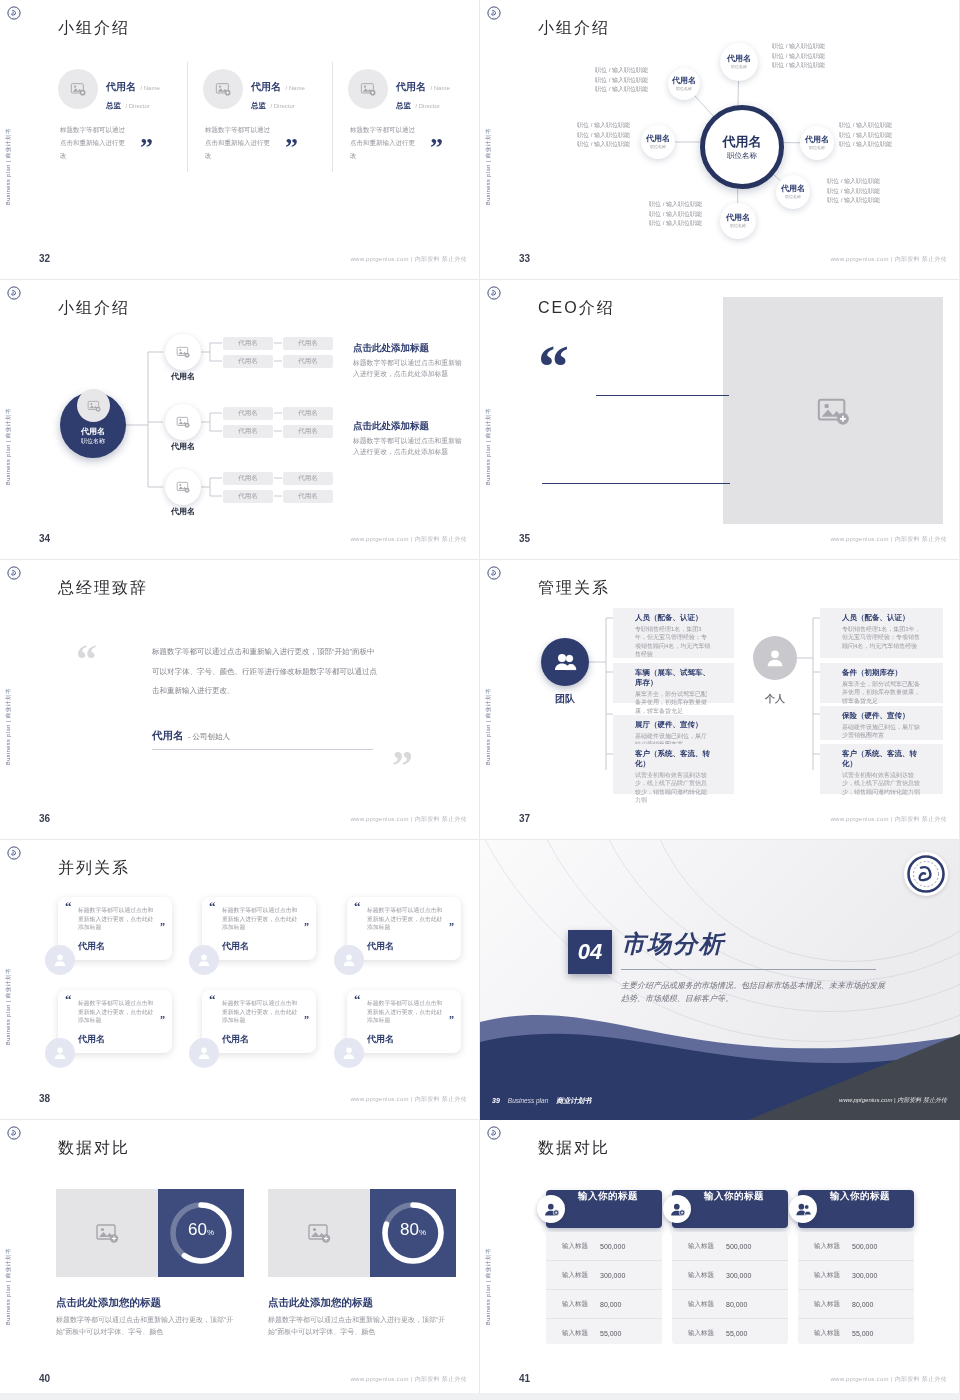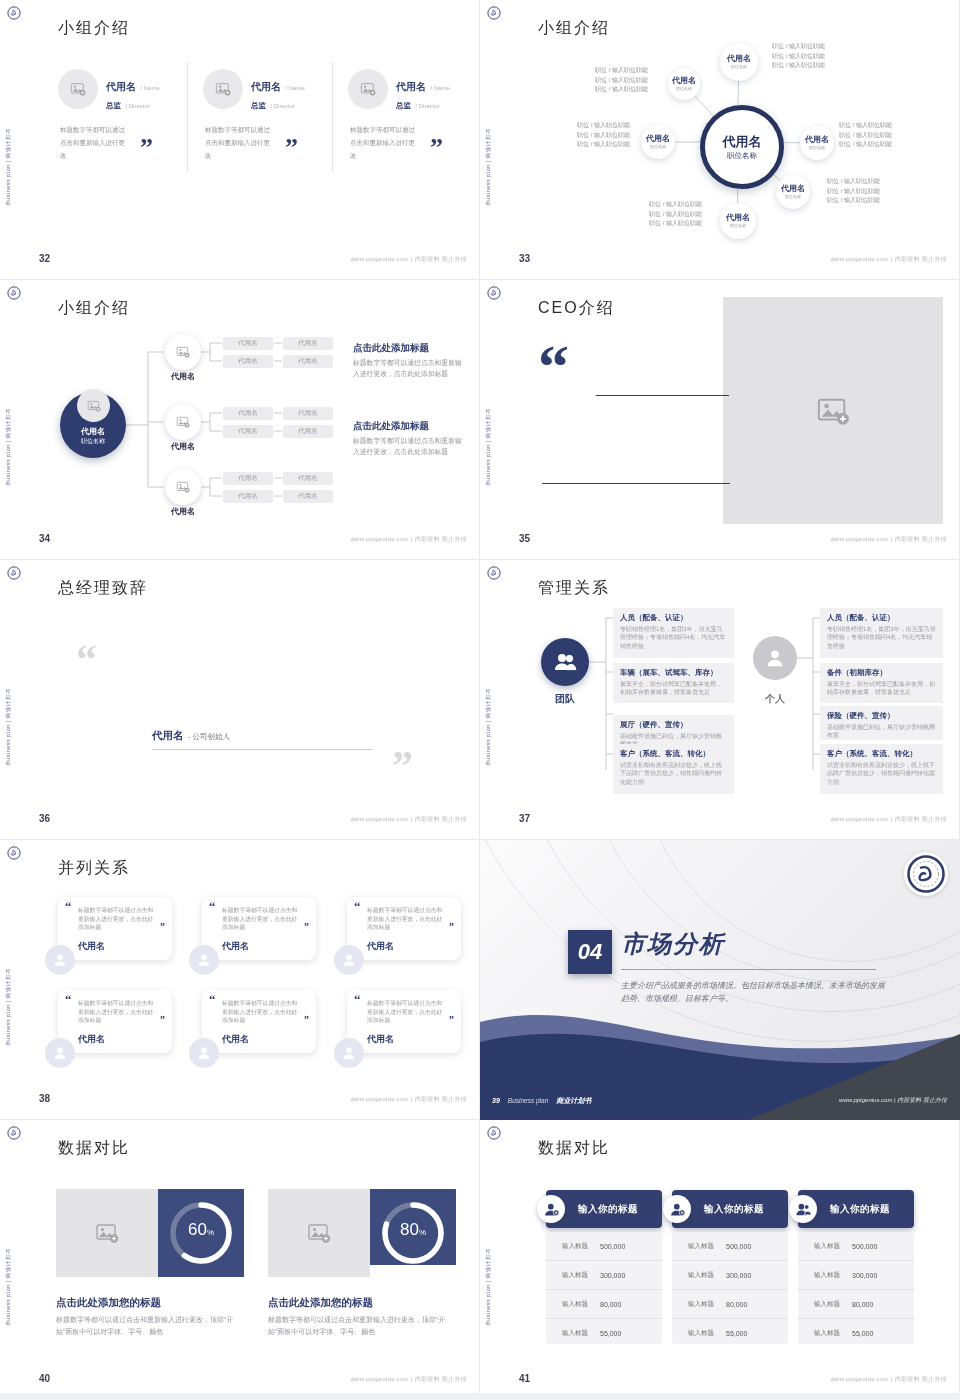--- a/index.html
+++ b/index.html
@@ -43,21 +43,21 @@
   .s34-branch{position:absolute;width:36px;height:36px;border-radius:50%;background:#fff;
       box-shadow:0 2px 6px rgba(40,50,90,.2);display:flex;align-items:center;justify-content:center;color:#a6a6ac;}
   .s34-blabel{position:absolute;width:60px;text-align:center;font-size:8px;font-weight:bold;color:#232a3f;}
   .pill{position:absolute;width:50px;height:13px;border-radius:2px;background:#ececee;
         font-size:6.5px;color:#9a9aa2;display:flex;align-items:center;justify-content:center;}
   .s34-h{font-size:9.5px;font-weight:bold;color:#2e3c6e;}
   .s34-b{font-size:6.8px;line-height:10.5px;color:#93939b;margin-top:3px;}
   
   .bigq{font-family:"Liberation Serif","DejaVu Serif",serif;font-weight:bold;line-height:1;}
   
-  .s37-box{position:absolute;background:#f1f1f3;padding:5px 7px;box-sizing:border-box;width:121px;}
+  .s37-box{position:absolute;background:#f1f1f3;padding:5px 22px;box-sizing:border-box;width:121px;}
   .s37-box .h{font-size:7.5px;font-weight:bold;color:#2e3c6e;}
   .s37-box .b{font-size:6px;line-height:8.3px;color:#9a9aa2;margin-top:2px;transform-origin:0 0;}
   .s37-circle{position:absolute;border-radius:50%;display:flex;align-items:center;justify-content:center;}
   .s37-lab{position:absolute;font-size:10px;font-weight:bold;color:#2e3c6e;text-align:center;}
   
   .s38-card{position:absolute;width:114px;height:63px;background:#fff;border-radius:8px;
             box-shadow:0 2px 7px rgba(60,65,90,.16);z-index:1;}
   .s38-av{position:absolute;width:30px;height:30px;border-radius:50%;background:#e4e7f1;z-index:2;
           display:flex;align-items:center;justify-content:center;color:#fff;}
   .s38-q{position:absolute;left:7px;top:2px;font-family:"Liberation Serif","DejaVu Serif",serif;
@@ -79,21 +79,21 @@
   .s39-footR{position:absolute;right:13px;top:256px;color:rgba(255,255,255,.85);font-size:6px;z-index:5;}
   
   .s40-gray{position:absolute;background:#e4e4e6;display:flex;align-items:center;justify-content:center;color:#a6a6ac;}
   .s40-navy{position:absolute;background:#3d4c7c;}
   .s40-pct{position:absolute;color:#fff;display:flex;align-items:baseline;justify-content:center;width:100%;}
   .s40-h{position:absolute;font-size:10.5px;font-weight:bold;color:#2e3c6e;}
   .s40-b{position:absolute;width:192px;font-size:7px;line-height:11.5px;color:#93939b;}
   
   .s41-card{position:absolute;width:116px;}
   .s41-head{position:absolute;left:0;top:0;width:116px;height:38px;background:#33406f;border-radius:4px;
-            box-shadow:0 3px 6px rgba(30,40,80,.3);display:flex;align-items:center;}
+            box-shadow:0 3px 6px rgba(30,40,80,.3);display:flex;align-items:flex-start;}
   .s41-head .t{margin-left:32px;color:#fff;font-size:9.5px;font-weight:bold;letter-spacing:.5px;}
   .s41-ic{position:absolute;left:-9px;top:5px;width:28px;height:28px;border-radius:50%;background:#fff;
           box-shadow:0 2px 4px rgba(30,40,80,.3);display:flex;align-items:center;justify-content:center;color:#33406f;}
   .s41-tab{position:absolute;left:0;top:42px;width:116px;height:112px;background:#f3f3f5;border-radius:3px;}
   .s41-row{height:28px;display:flex;align-items:center;border-top:1px solid #e3e3e7;}
   .s41-row:first-child{border-top:none;}
   .s41-row .l{margin-left:16px;width:38px;font-size:6.5px;color:#6f6f78;}
   .s41-row .v{font-size:7px;color:#55555e;}
 </style>
 </head>
@@ -369,20 +369,21 @@
   </section>
 
   <section class="slide" style="left:0;top:560px">
     <svg class="mini-logo">
         <use href="#sym-logo"></use>
       </svg>
     <div class="vtext">Business plan | 商业计划书</div>
     <h2 class="stitle">总经理致辞</h2>
 
     <div class="abs bigq" style="left:76px;top:78px;font-size:42px;color:#d9d9dc">“</div>
+    <div class="abs" style="left:152px;top:82px;width:226px;font-size:7.5px;line-height:19.5px;color:#83838d">标题数字等都可以通过点击和重新输入进行更改，顶部“开始”面板中可以对字体、字号、颜色、行距等进行修改标题数字等都可以通过点击和重新输入进行更改。</div>
     <div class="abs" style="left:152px;top:165px">
       <span style="font-size:10.5px;font-weight:bold;color:#2e3c6e">代用名</span>
       <span style="font-size:7.5px;color:#74747e">- 公司创始人</span>
     </div>
     <div class="abs" style="left:152px;top:189px;width:221px;height:1px;background:#cdd1dc"></div>
     <div class="abs bigq" style="left:392px;top:185px;font-size:42px;color:#d9d9dc">”</div>
 
     <div class="pageno">36</div>
     <div class="foot">www.pptgenius.com | 内部资料 禁止外传</div>
   </section>
@@ -590,21 +591,21 @@
       </div>
     </div>
     <div class="s40-h" style="left:56px;top:176px">点击此处添加您的标题</div>
     <div class="s40-b" style="left:56px;top:194px">标题数字等都可以通过点击和重新输入进行更改，顶部“开始”面板中可以对字体、字号、颜色</div>
 
     <div class="s40-gray" style="left:268px;top:69px;width:102px;height:88px">
       <svg width="24" height="24">
           <use href="#sym-img-add"></use>
         </svg>
       </div>
-    <div class="s40-navy" style="left:370px;top:69px;width:86px;height:76px">
+    <div class="s40-navy" style="left:370px;top:69px;width:86px;height:88px">
       <svg class="donut" width="76" height="76" style="position:absolute;left:5px;top:6px">
         <circle cx="38" cy="38" r="28" fill="none" stroke="rgba(255,255,255,.28)" stroke-width="5.5"></circle>
         <circle class="arc" cx="38" cy="38" r="28" fill="none" stroke="#fff" stroke-width="5.5" stroke-linecap="round" transform="rotate(-90 38 38)" stroke-dasharray="140.74335088082273 175.92918860102841"></circle>
       </svg>
       <div class="s40-pct" style="top:31px">
         <span style="font-size:17px">80</span>
         <span style="font-size:8px">%</span>
       </div>
     </div>
     <div class="s40-h" style="left:268px;top:176px">点击此处添加您的标题</div>

